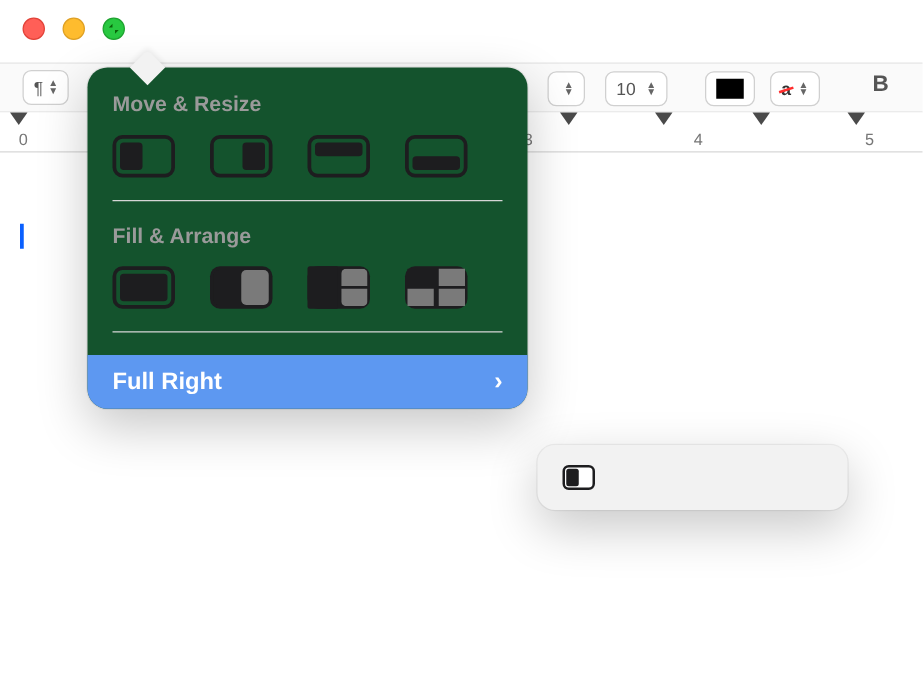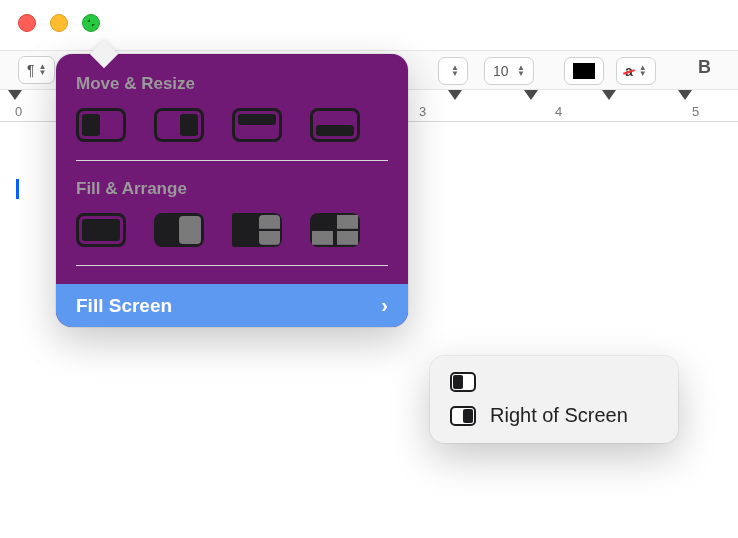--- a/index.html
+++ b/index.html
@@ -66,22 +66,22 @@
   }
   .ruler .num{
     position:absolute; bottom:2px; font-size:13px; color:#777;
   }
   .cursor-bar{
     position:absolute; top:179px; left:16px; width:3px; height:20px; background:#0a60ff;
   }
 
   
   .popover{
-    position:absolute; top:54px; left:56px; width:352px;
-    background:#701a75; border-radius:16px;
+    position:absolute; top:54px; left:70px; width:352px;
+    background:#14532d; border-radius:16px;
     box-shadow: 0 14px 40px rgba(0,0,0,0.22), 0 0 0 1px rgba(0,0,0,0.06);
     padding:20px 20px 8px 20px;
   }
   .popover::before{
     content:""; position:absolute; top:-10px; left:38px;
     width:20px; height:20px; background:#f2f2f2; transform:rotate(45deg);
     border-top-left-radius:4px;
     box-shadow:-2px -2px 4px rgba(0,0,0,0.06);
   }
   .pop-section-title{
@@ -263,26 +263,22 @@
   <hr class="pop-sep">
   <div class="pop-section-title">Fill &amp; Arrange</div>
   <div class="pop-row">
     <div class="pop-icon fill-full"></div>
     <div class="pop-icon two-col"></div>
     <div class="pop-icon three-pane"></div>
     <div class="pop-icon quad first"></div>
   </div>
   <hr class="pop-sep">
   <div class="fullscreen-row">
-    <span>Fill Screen</span>
+    <span>Full Right</span>
     <span class="chev">›</span>
   </div>
 </div>
 
 <div class="submenu">
   <div class="submenu-item">
     <div class="mini-icon left"></div>
   </div>
-  <div class="submenu-item">
-    <div class="mini-icon right"></div>
-    <span>Right of Screen</span>
-  </div>
 </div>
 
 </body></html>

